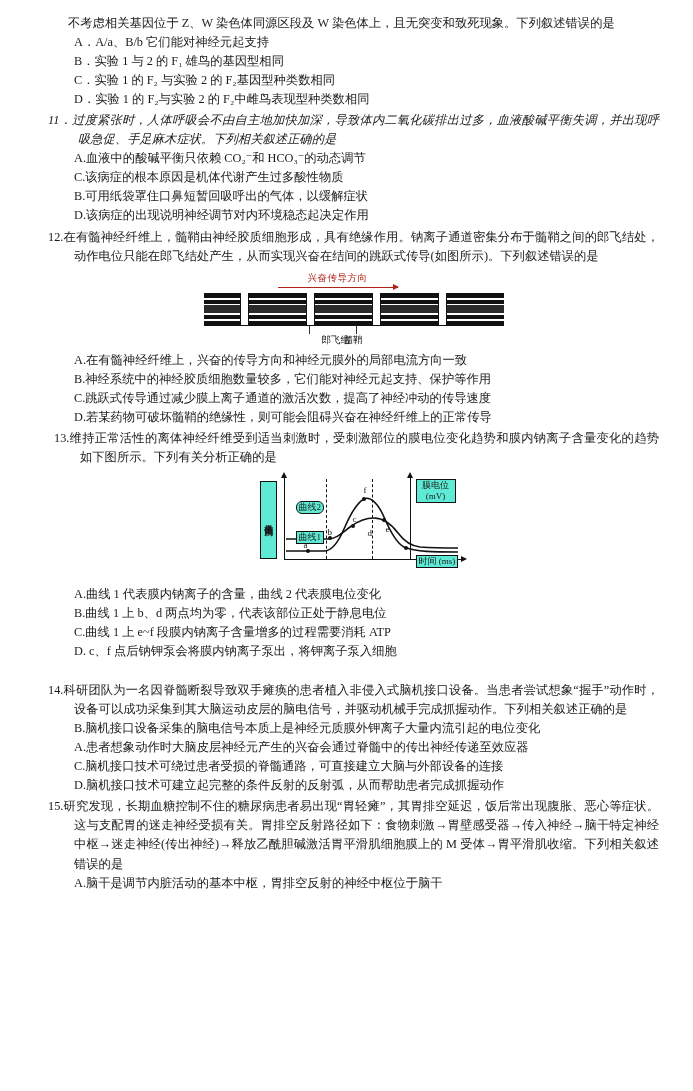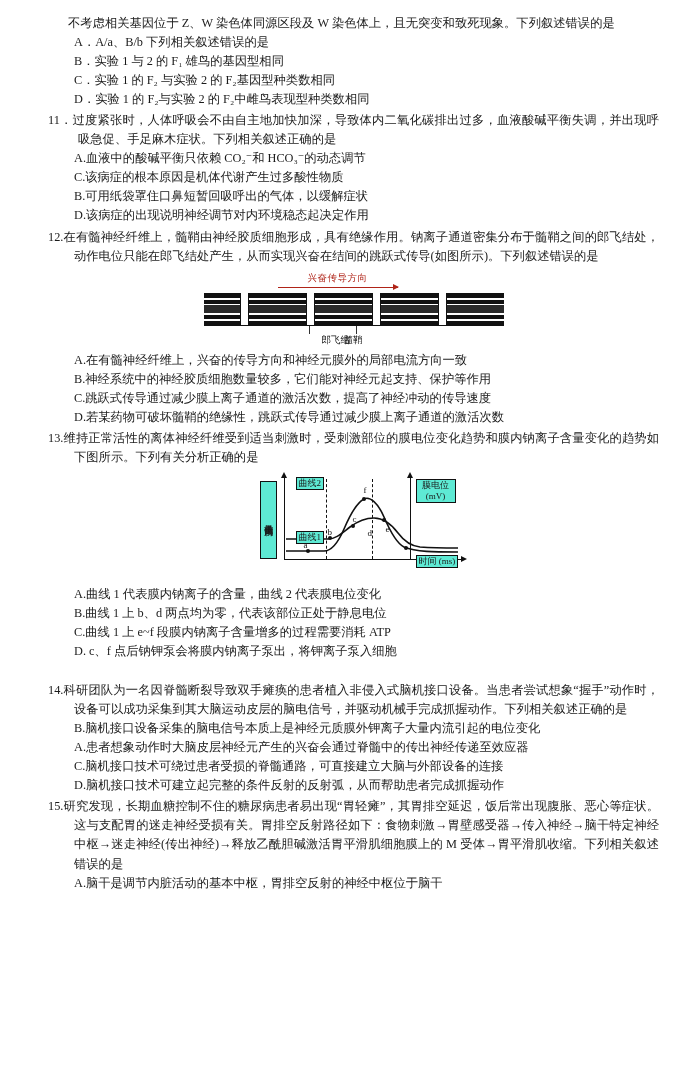--- a/index.html
+++ b/index.html
@@ -145,28 +145,28 @@
     letter-spacing: -0.5px;
   }
 </style>
 </head>
 <body>
 
 <div class="page">
 
   <div class="qblock">
     <div class="qstem indent-body">不考虑相关基因位于 Z、W 染色体同源区段及 W 染色体上，且无突变和致死现象。下列叙述错误的是</div>
-    <div class="opt">A．A/a、B/b 下列相关叙述错误的是</div>
+    <div class="opt">A．A/a、B/b 它们能对神经元起支持</div>
     <div class="opt">B．实验 1 与 2 的 F₁ 雄鸟的基因型相同</div>
     <div class="opt">C．实验 1 的 F₂ 与实验 2 的 F₂基因型种类数相同</div>
     <div class="opt">D．实验 1 的 F₂与实验 2 的 F₂中雌鸟表现型种类数相同</div>
   </div>
 
   <div class="qblock">
-    <div class="qstem indent-hang" style="padding-left:30px;text-indent:-30px;">
+    <div class="qstem indent-hang" style="padding-left:30px;text-indent:-30px;font-style:italic;">
       <span>11．</span><span>过度紧张时，人体呼吸会不由自主地加快加深，导致体内二氧化碳排出过多，血液酸碱平衡失调，并出现呼吸急促、手足麻木症状。下列相关叙述正确的是</span>
     </div>
     <div class="opt">A.血液中的酸碱平衡只依赖 CO₂⁻和 HCO₃⁻的动态调节</div>
     <div class="opt">C.该病症的根本原因是机体代谢产生过多酸性物质</div>
     <div class="opt">B.可用纸袋罩住口鼻短暂回吸呼出的气体，以缓解症状</div>
     <div class="opt">D.该病症的出现说明神经调节对内环境稳态起决定作用</div>
   </div>
 
   <div class="qblock">
     <div class="qstem indent-hang" style="padding-left:26px;text-indent:-26px;">
@@ -192,25 +192,25 @@
         <div class="fig1-ptr" style="left:105px;top:55px;height:8px;"></div>
         <div class="fig1-ptr" style="left:152px;top:55px;height:8px;"></div>
         <div class="fig1-blabel" style="left:86px;top:62px;margin-left:32px;">郎飞结</div>
         <div class="fig1-blabel" style="left:140px;top:62px;">髓鞘</div>
       </div>
     </div>
 
     <div class="opt">A.在有髓神经纤维上，兴奋的传导方向和神经元膜外的局部电流方向一致</div>
     <div class="opt">B.神经系统中的神经胶质细胞数量较多，它们能对神经元起支持、保护等作用</div>
     <div class="opt">C.跳跃式传导通过减少膜上离子通道的激活次数，提高了神经冲动的传导速度</div>
-    <div class="opt">D.若某药物可破坏髓鞘的绝缘性，跳跃式传导通过减少膜上离子通道的激活次数</div>
-  </div>
-
-  <div class="qblock">
-    <div class="qstem indent-hang" style="padding-left:26px;text-indent:-26px;">
+    <div class="opt">D.若某药物可破坏髓鞘的绝缘性，则可能会阻碍兴奋在神经纤维上的正常传导</div>
+  </div>
+
+  <div class="qblock">
+    <div class="qstem indent-hang" style="padding-left:26px;text-indent:-26px;margin-left:6px;">
       <span>13.</span><span>维持正常活性的离体神经纤维受到适当刺激时，受刺激部位的膜电位变化趋势和膜内钠离子含量变化的趋势如下图所示。下列有关分析正确的是</span>
     </div>
 
     <div class="fig2-wrap">
       <div class="fig2">
 
         <div class="axis" style="left:64px;top:4px;width:1.4px;height:82px;"></div>
 
         <div class="axis" style="left:64px;top:86px;width:178px;height:1.4px;"></div>
 
@@ -235,21 +235,21 @@
           <circle cx="186" cy="75" r="2" fill="#111"></circle>
         </svg>
 
         <div class="tx" style="left:84px;top:68px;">a</div>
         <div class="tx" style="left:108px;top:55px;">b</div>
         <div class="tx" style="left:133px;top:42px;">c</div>
         <div class="tx" style="left:148px;top:56px;">d</div>
         <div class="tx" style="left:166px;top:52px;">e</div>
         <div class="tx" style="left:144px;top:13px;">f</div>
 
-        <div class="box" style="left:76px;top:4px;">曲线2</div>
+        <div class="box" style="left:76px;top:28px;border-radius:6px;">曲线2</div>
         <div class="box" style="left:76px;top:58px;">曲线1</div>
 
         <div class="box vlabel" style="left:40px;top:8px;height:76px;text-align:center;">膜内钠离子含量</div>
         <div class="box" style="left:196px;top:6px;width:34px;text-align:center;">膜电位(mV)</div>
         <div class="box" style="left:196px;top:82px;">时间 (ms)</div>
       </div>
     </div>
 
     <div class="opt">A.曲线 1 代表膜内钠离子的含量，曲线 2 代表膜电位变化</div>
     <div class="opt">B.曲线 1 上 b、d 两点均为零，代表该部位正处于静息电位</div>

